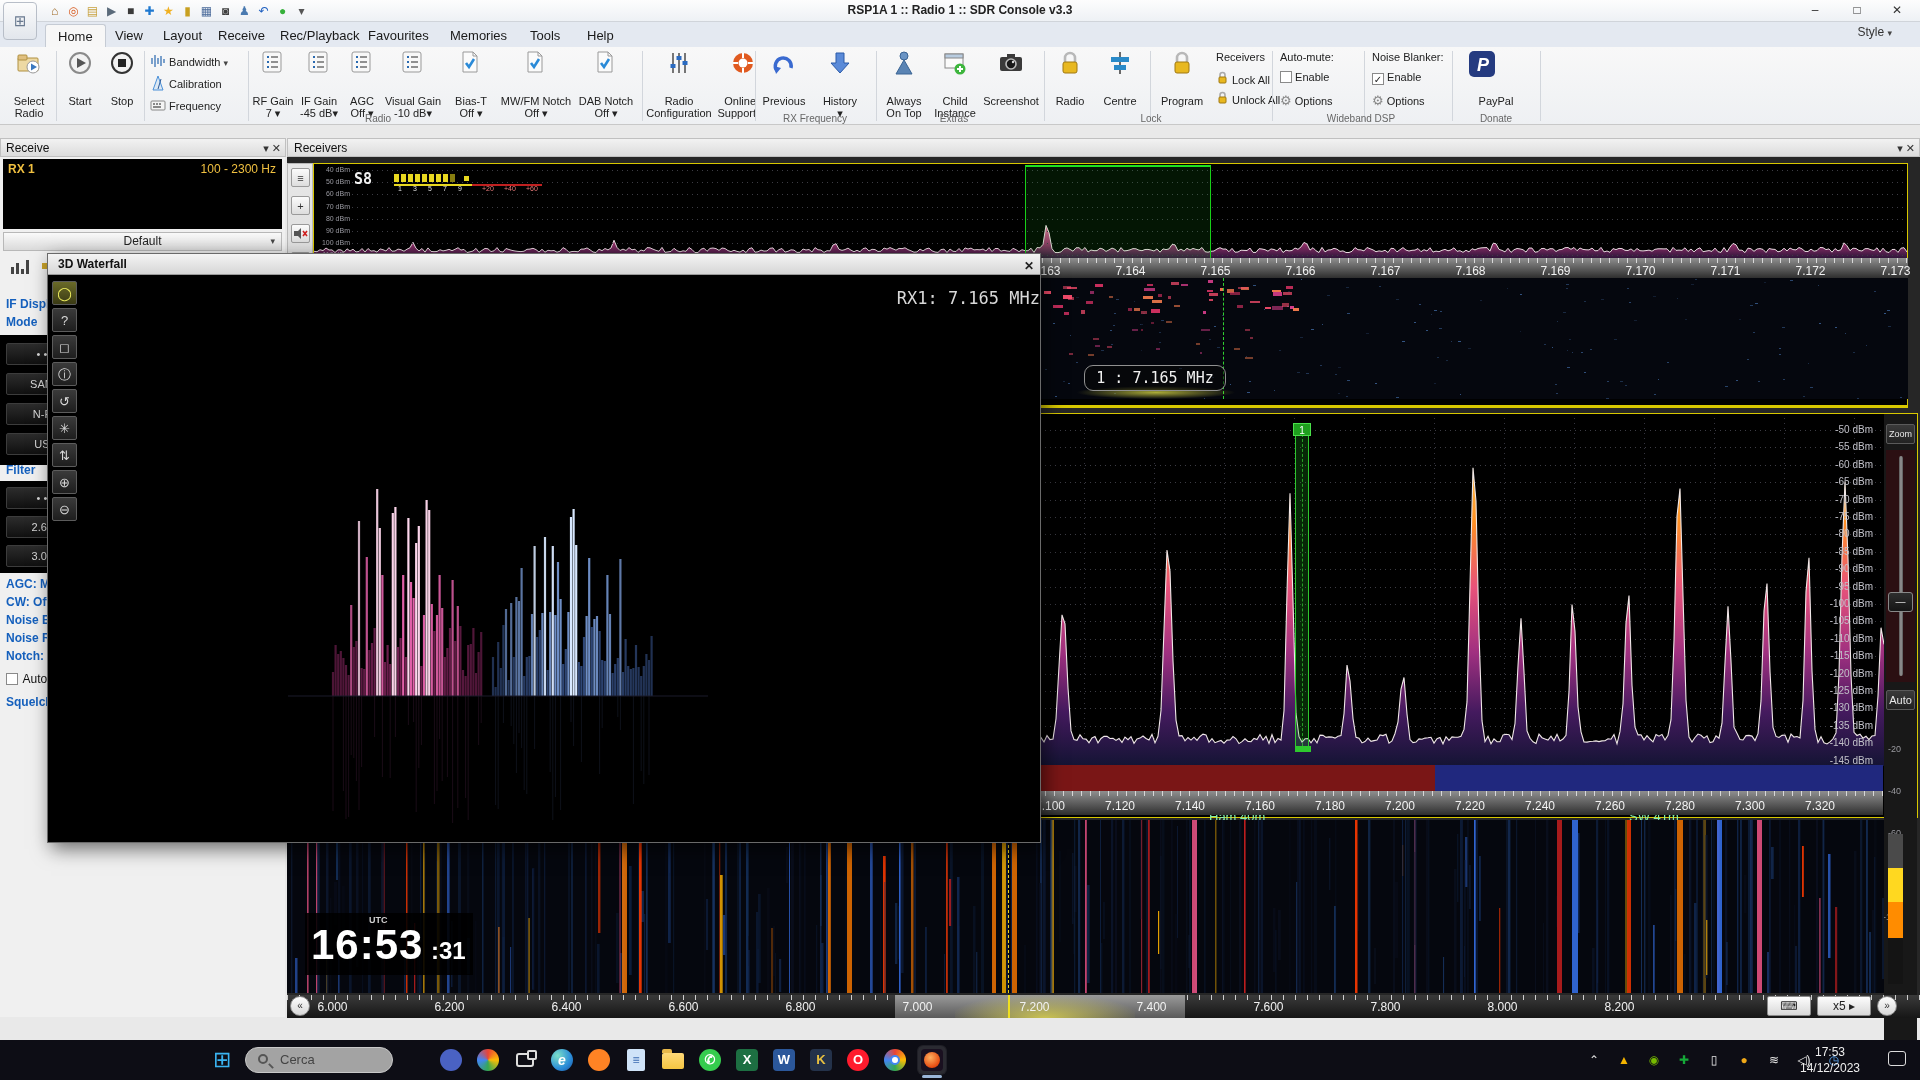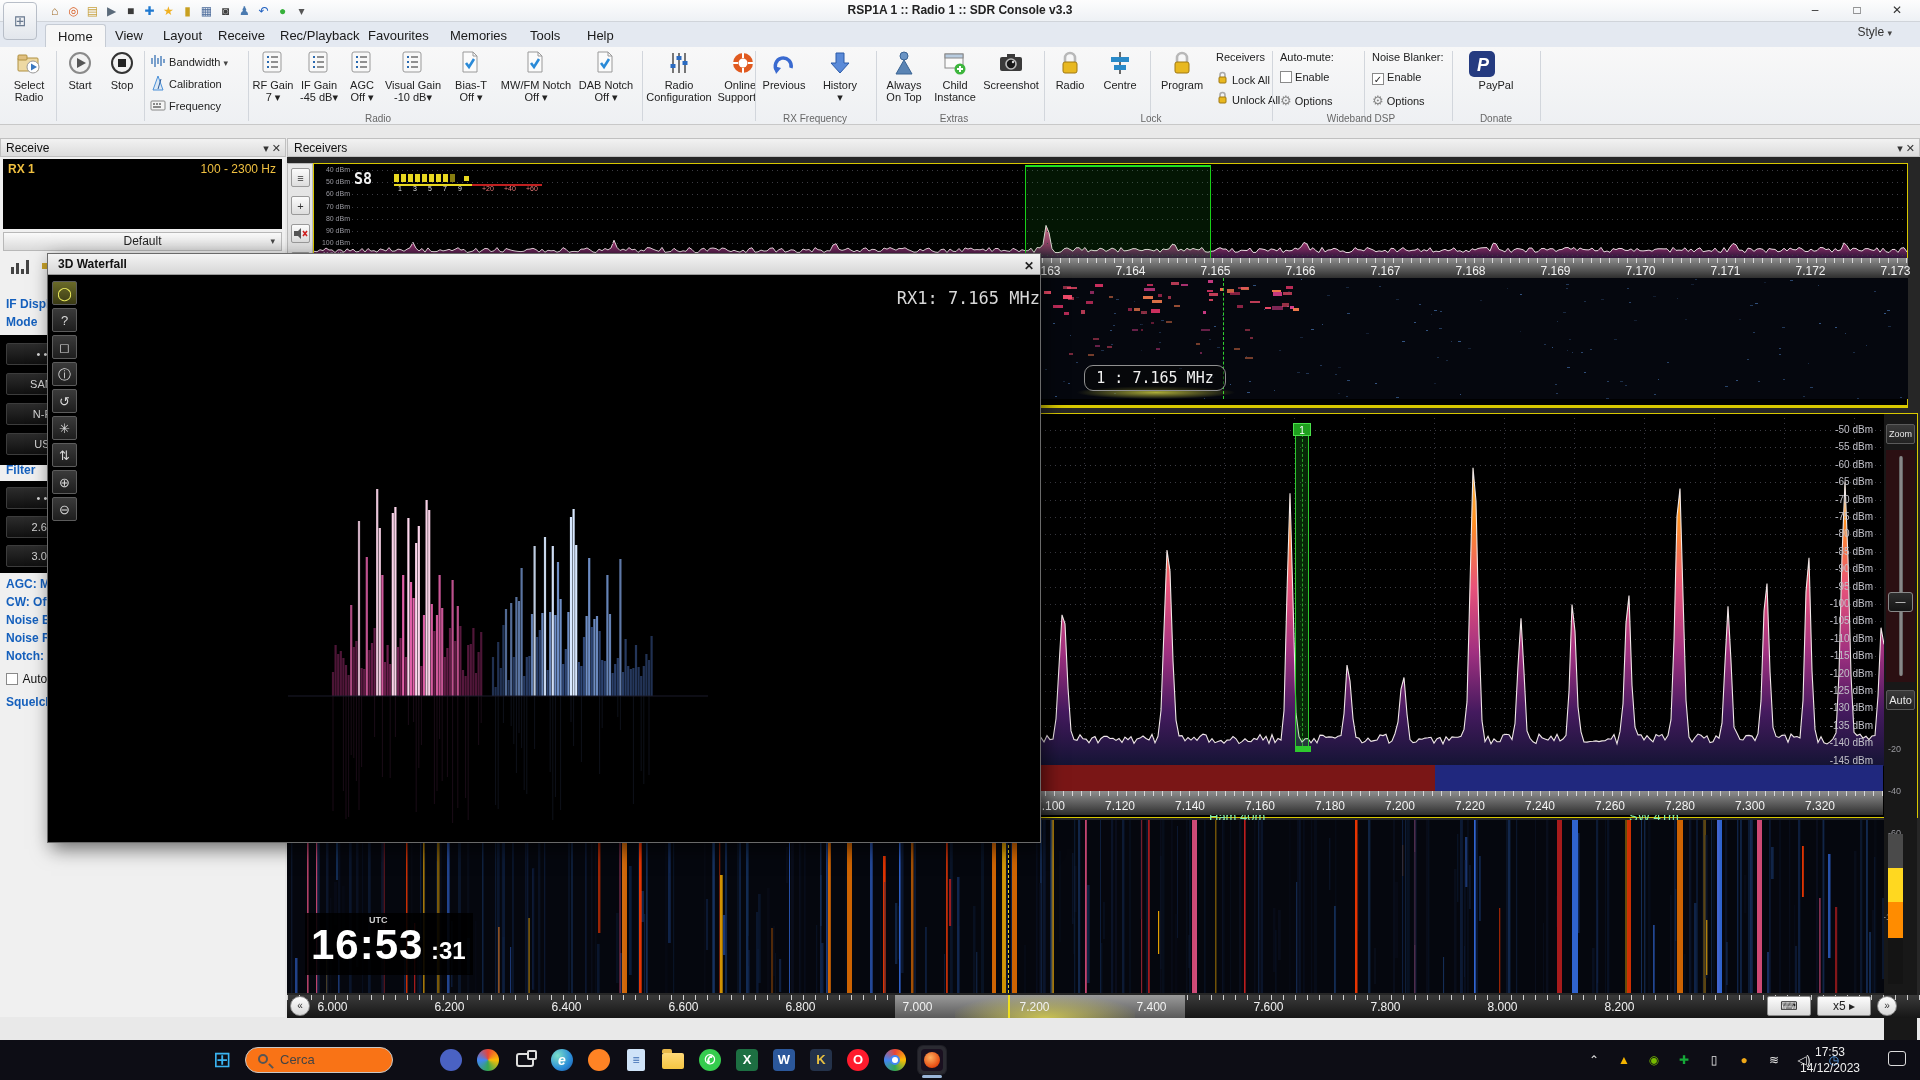--- a/index.html
+++ b/index.html
@@ -20,21 +20,21 @@
   #tabrow { left:0; top:22px; width:1920px; height:25px; background:#e4e9f1; }
   .tab { position:absolute; top:2px; height:23px; padding:0 12px; line-height:23px; font-size:13px; color:#1a1a1a; }
   .tab.active { background:#f7f7f7; border:1px solid #c5cbd4; border-bottom:none; border-radius:3px 3px 0 0; }
   #style-btn { right:28px; top:3px; position:absolute; font-size:12px; color:#333; }
 
   
   #ribbon { left:0; top:47px; width:1920px; height:78px; background:linear-gradient(#f8f8f8,#eef0f3); border-bottom:1px solid #c8c8c8; }
   .rgroup-label { position:absolute; top:66px; font-size:10px; color:#666; text-align:center; width:120px; margin-left:-60px; }
   .rsep { position:absolute; top:4px; height:70px; width:1px; background:#d2d6dc; }
   .rib-big { position:absolute; top:3px; text-align:center; font-size:11px; color:#222; }
-  .rib-big .cap { margin-top:1px; line-height:12px; }
+  .rib-big .cap { margin-top:17px; line-height:12px; }
   .rib-small { position:absolute; font-size:11px; color:#222; white-space:nowrap; }
   .caret { color:#444; font-size:9px; }
   .icon24 { display:inline-block; width:26px; height:26px; }
   .icon16 { display:inline-block; width:16px; height:16px; vertical-align:-3px; }
   .cb { display:inline-block; width:12px; height:12px; border:1px solid #8a8a8a; background:#fff; vertical-align:-2px; text-align:center; line-height:11px; font-size:10px; color:#222; }
 
   
   .phead { position:absolute; top:138px; height:19px; background:linear-gradient(#f2f2f2,#dcdcdc); border:1px solid #c0c0c0; font-size:12px; color:#111; line-height:18px; }
   .phead .tools { position:absolute; right:4px; top:0; font-size:11px; color:#333; }
 
@@ -98,21 +98,21 @@
   .wf3d-tool.hot { background:linear-gradient(#6a6a28,#3a3a14); color:#f0f060; }
   #wf3d-rx { position:absolute; top:34px; left:0; right:0; text-align:right; color:#d8d8d8; font-family:"DejaVu Sans Mono",monospace; font-size:17px; }
 
   
   #statusbar { left:0; top:1018px; width:1920px; height:22px; background:linear-gradient(#f4f4f4,#e4e4e4); border-top:1px solid #b0b0b0; font-size:12px; color:#222; }
   .meter { position:absolute; top:4px; height:13px; background:#ececec; border:1px solid #a8a8a8; }
   .meter .fill { position:absolute; left:1px; top:1px; bottom:1px; background:#2fbf4a; }
 
   
   #taskbar { left:0; top:1040px; width:1920px; height:40px; background:#0d0d15; }
-  #search-pill { position:absolute; left:245px; top:7px; width:148px; height:26px; background:#f97316; border-radius:13px; border:1px solid #c8c8c8; color:#444; font-size:13px; line-height:24px; padding-left:34px; }
+  #search-pill { position:absolute; left:245px; top:7px; width:148px; height:26px; background:#a3a3a3; border-radius:13px; border:1px solid #c8c8c8; color:#444; font-size:13px; line-height:24px; padding-left:34px; }
   #search-pill .mag { position:absolute; left:12px; top:6px; width:10px; height:10px; border:2px solid #555; border-radius:50%; }
   #search-pill .mag::after { content:""; position:absolute; left:8px; top:9px; width:6px; height:2px; background:#555; transform:rotate(45deg); }
   .tbapp { position:absolute; top:6px; width:28px; height:28px; border-radius:5px; }
   .tbapp.active { background:rgba(255,255,255,0.12); box-shadow:0 0 0 1px rgba(255,255,255,0.08); }
   .tbapp.active::after { content:""; position:absolute; left:4px; bottom:-4px; width:20px; height:3px; border-radius:2px; background:#9ab6d8; }
   .tray-ic { position:absolute; top:11px; width:18px; height:18px; text-align:center; line-height:18px; font-size:12px; }
   #tb-clock { position:absolute; right:50px; top:4px; width:80px; text-align:center; color:#eee; font-size:12px; line-height:16px; }
   #tb-notif { position:absolute; right:14px; top:11px; width:18px; height:15px; border:1px solid #ddd; border-radius:3px; }
   svg { display:block; }
 </style>

